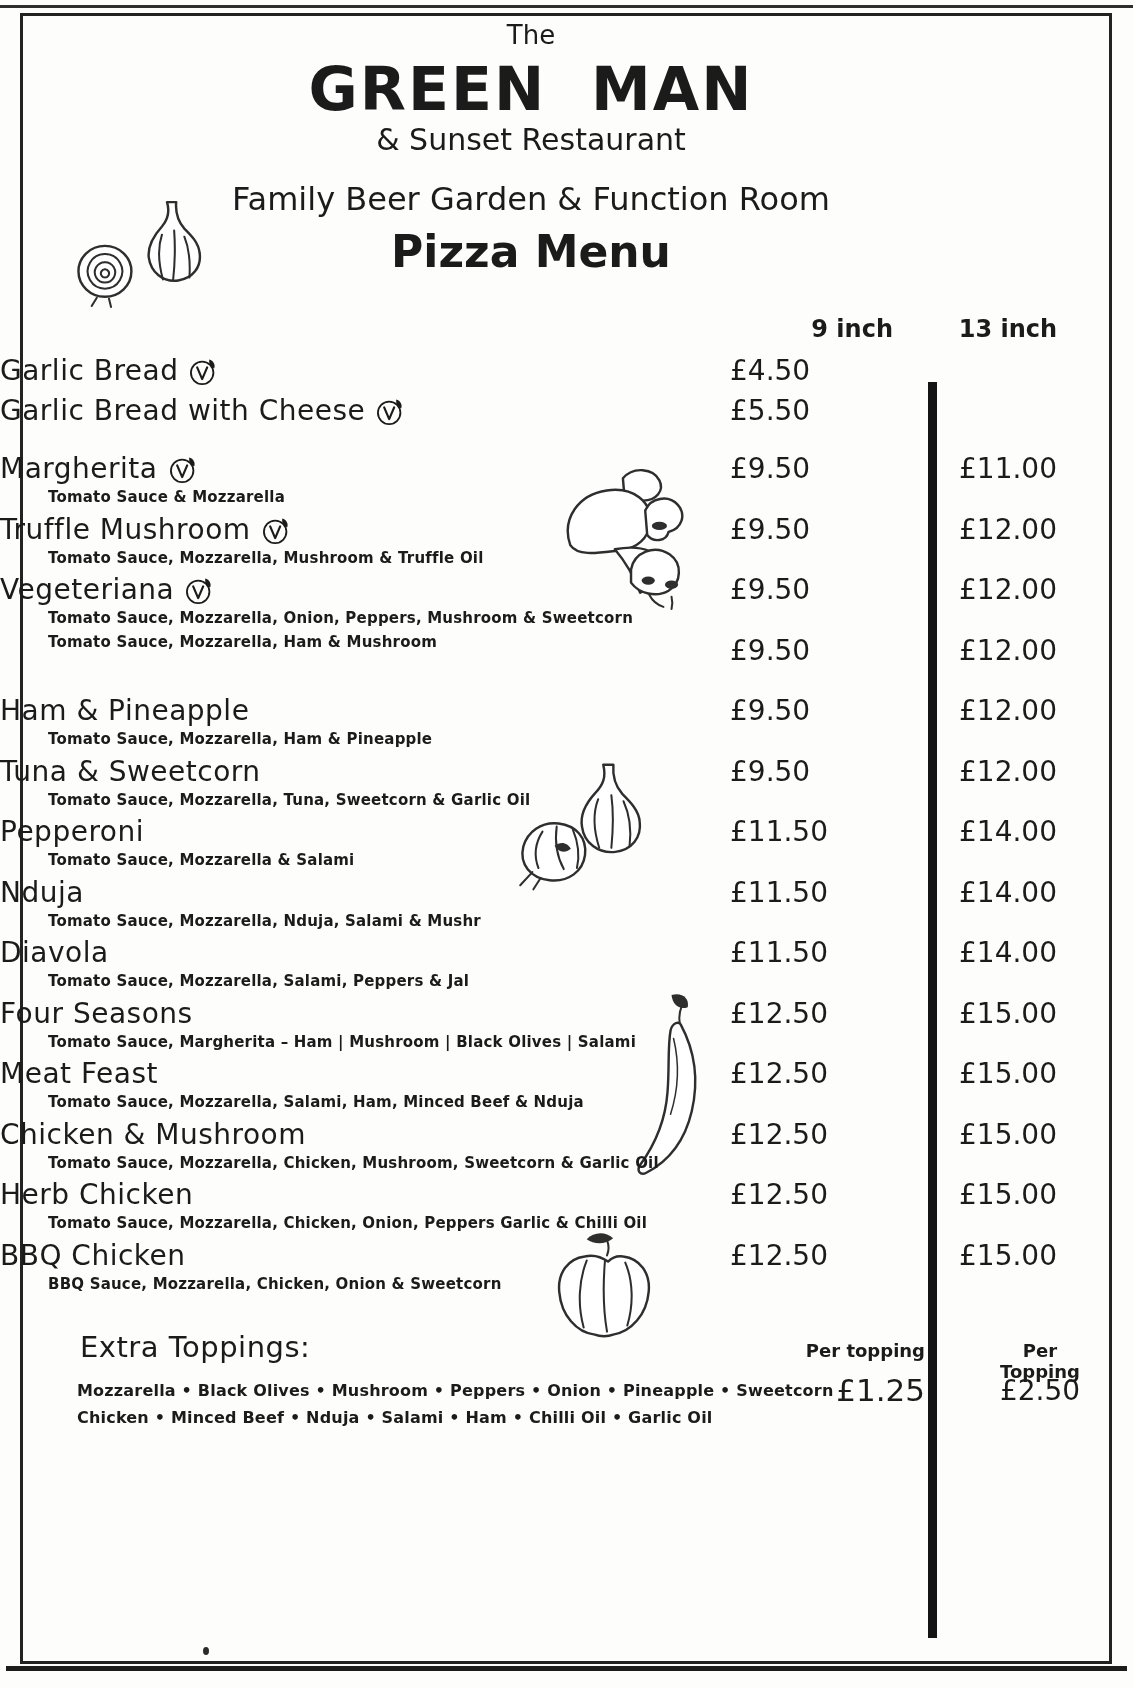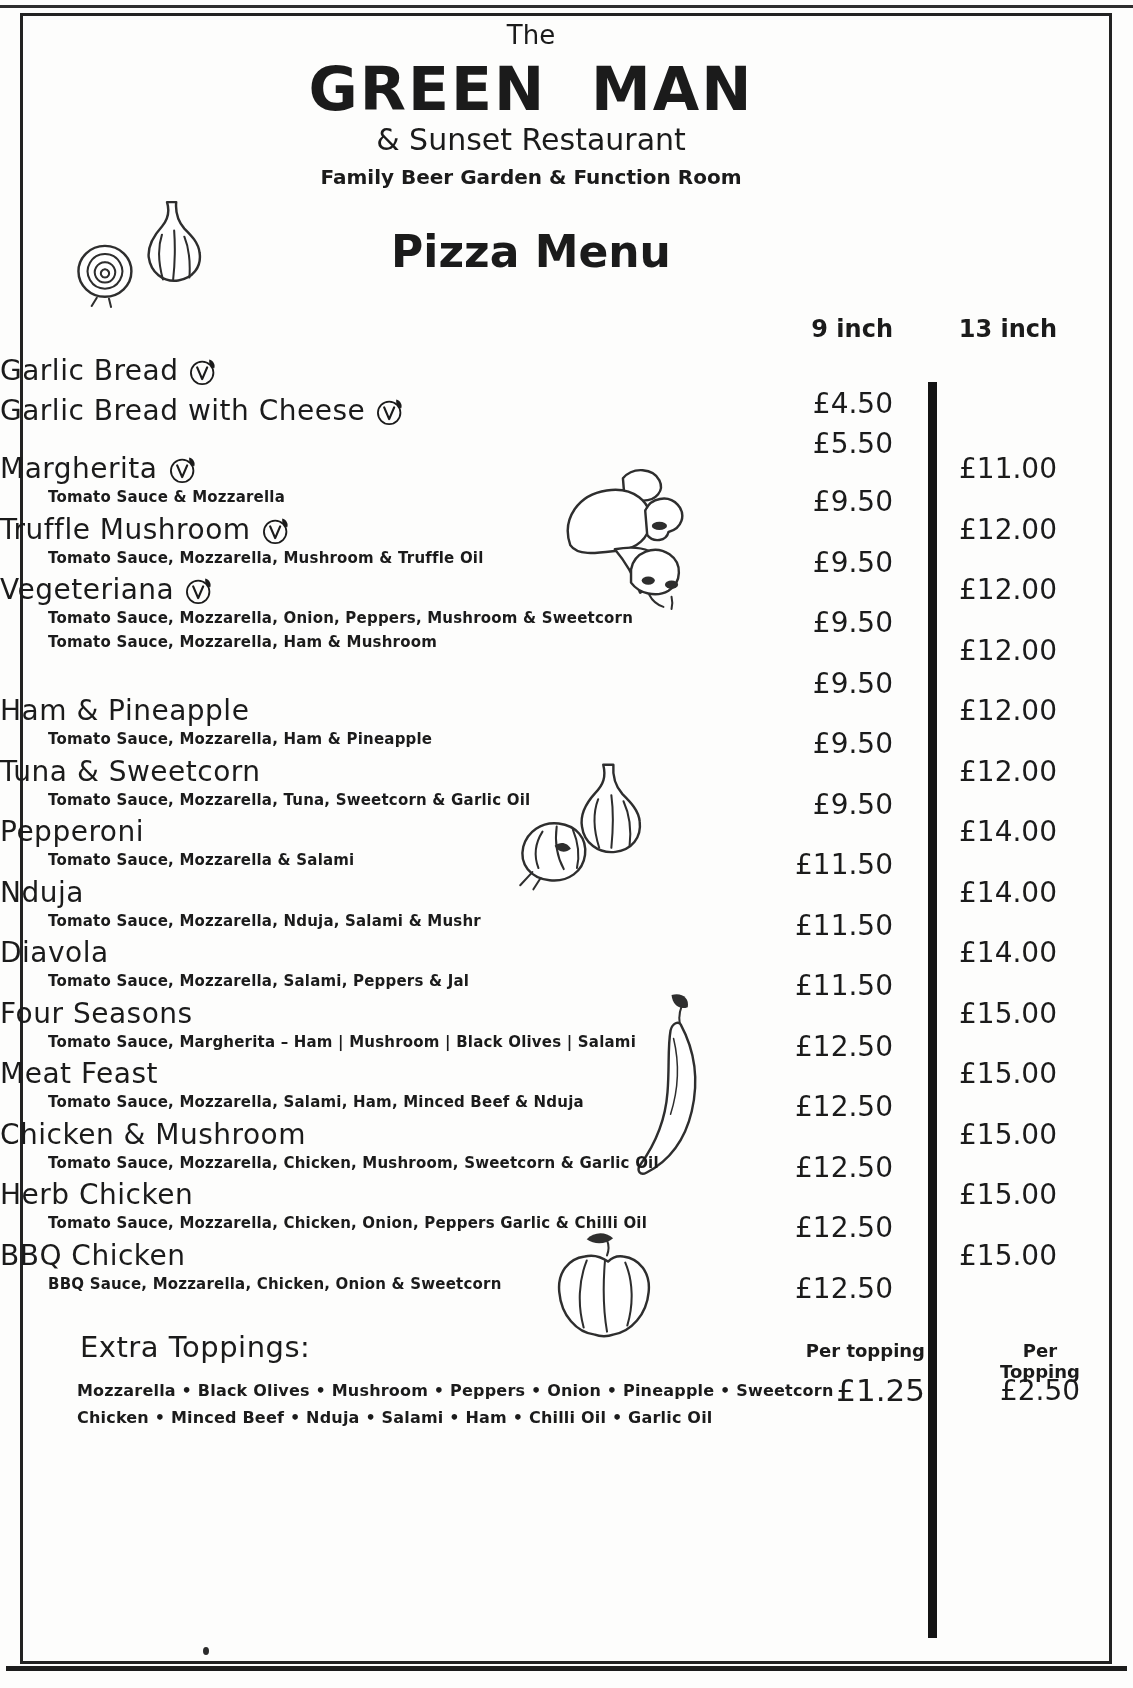--- a/index.html
+++ b/index.html
@@ -6,35 +6,35 @@
   .page{position:relative;width:1133px;height:1688px;background:#fdfdfc;color:#1b1b1b;
         font-family:"DejaVu Sans","Liberation Sans",sans-serif;overflow:hidden;margin:0 auto;}
   .top-scan-line{position:absolute;left:0;top:5px;width:1133px;height:3px;background:#2e2e2e;}
   .frame{position:absolute;left:20px;top:13px;right:21px;bottom:24px;border:3px solid #222;}
   .bottom-scan-line{position:absolute;left:6px;top:1666px;width:1121px;height:5px;background:#1c1c1c;}
 
   .header{position:absolute;left:0;top:16px;width:1062px;text-align:center;}
   .h-the{font-size:26px;line-height:38px;}
   .h-title{font-size:60px;line-height:62px;font-weight:bold;letter-spacing:2px;word-spacing:22px;margin-top:4px;}
   .h-sub{font-size:30px;line-height:36px;margin-top:2px;}
-  .h-tag{font-size:20px;line-height:30px;margin-top:4px;font-weight:bold;}
+  .h-tag{font-size:32px;line-height:30px;margin-top:26px;}
   .menu-title{position:absolute;left:0;top:226px;width:1062px;text-align:center;font-size:44px;font-weight:bold;}
 
   .menu-body{position:absolute;left:0;top:315px;width:1133px;}
   .grid-row{display:grid;grid-template-columns:730px 163px 55px 120px;}
   .size-header{height:37px;align-items:baseline;font-weight:bold;font-size:24px;}
   .col9-head{grid-column:2;text-align:right;}
   .col13-head{grid-column:4;text-align:center;}
 
   .item-row{display:grid;grid-template-columns:730px 163px 55px 120px;height:60.5px;}
   .item-row.no-desc{height:40px;}
   .text-col{grid-column:1;}
   .name-line{font-size:28px;line-height:37px;letter-spacing:.5px;display:flex;align-items:flex-end;gap:10px;white-space:nowrap;}
   .desc-line{padding-left:48px;font-size:15px;font-weight:bold;line-height:21px;letter-spacing:.2px;white-space:nowrap;}
-  .p9{grid-column:2;text-align:right;font-size:28px;line-height:37px;margin-top:33px;}
+  .p9{grid-column:2;font-size:28px;line-height:37px;}
   .p13{grid-column:4;text-align:center;font-size:28px;line-height:37px;}
   .section-gap{height:18px;}
 
   .veg-badge{display:inline-flex;width:30px;height:30px;flex:0 0 auto;transform:translateY(-2px);}
   .veg-badge svg{width:30px;height:30px;color:#1b1b1b;}
 
   .extras{margin-top:33px;margin-left:32px;}
   .extras-heading-row{align-items:baseline;height:42px;}
   .extras-heading{padding-left:48px;font-size:29px;letter-spacing:.5px;}
   .per-label-9{grid-column:2;text-align:right;font-size:18px;font-weight:bold;}

